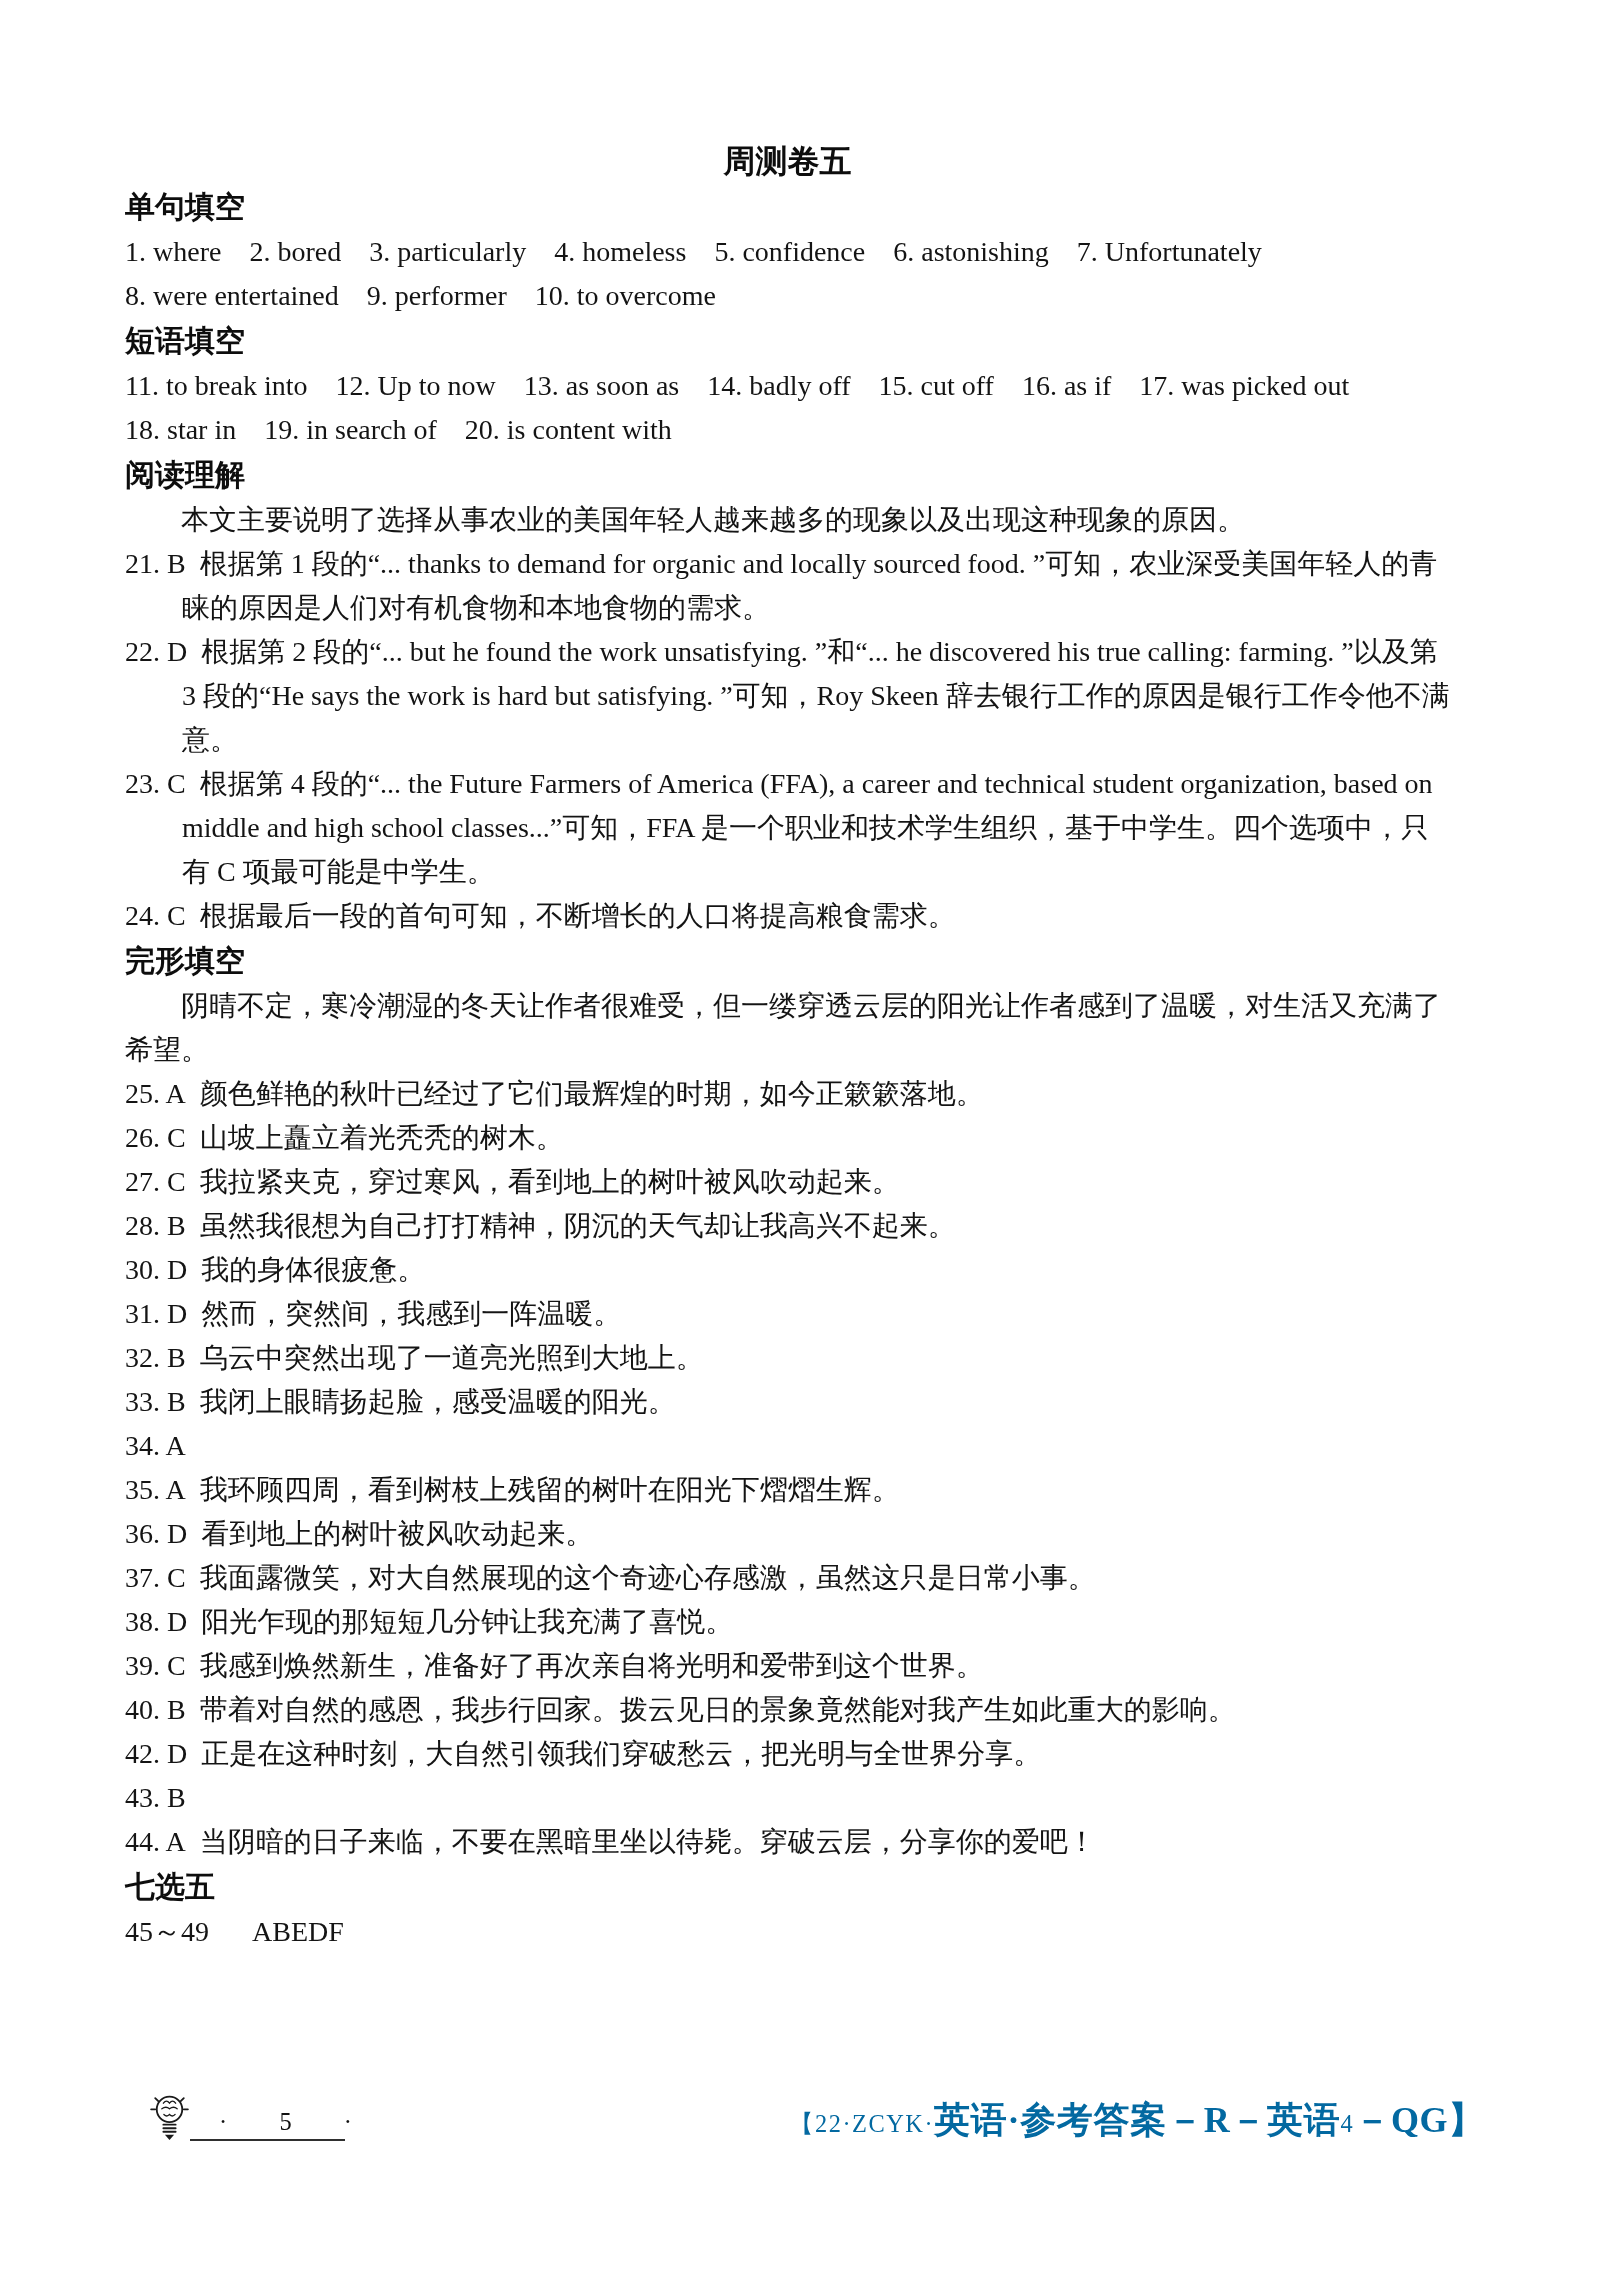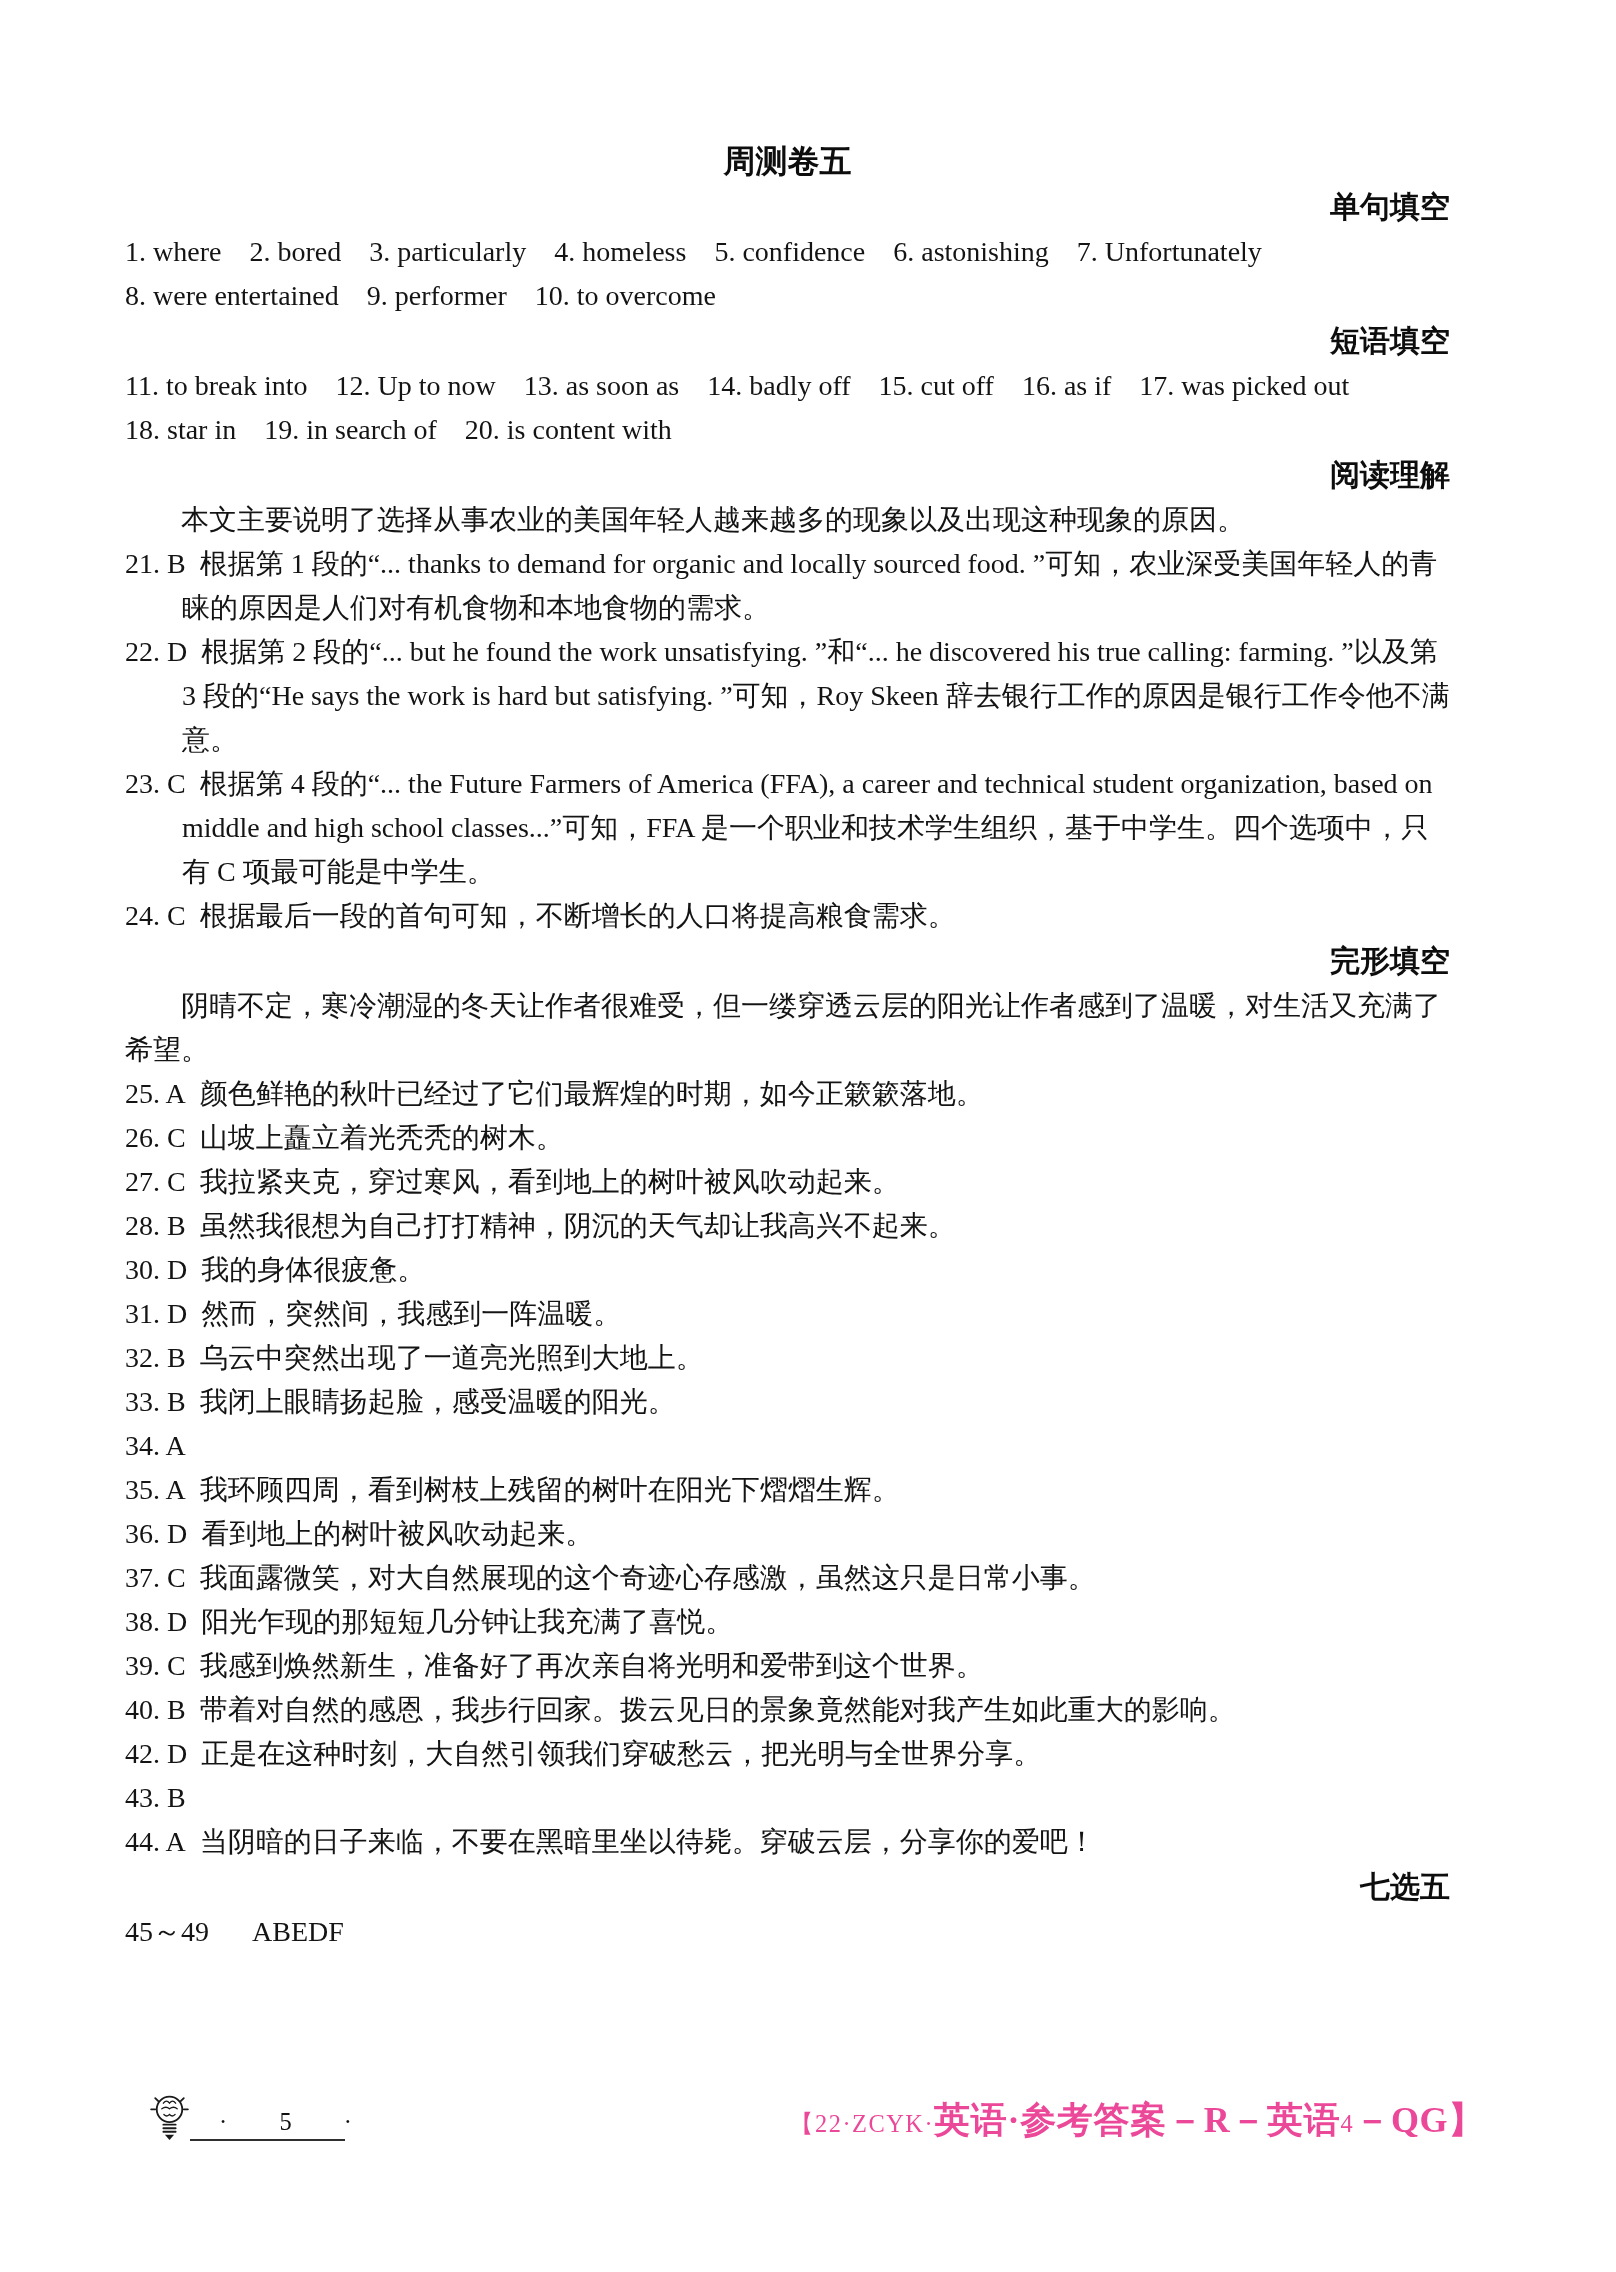--- a/index.html
+++ b/index.html
@@ -15,40 +15,40 @@
     position:absolute;left:125px;top:138px;width:1325px;
     font-size:28px;line-height:44px;
   }
   .doc-title{
     font-family:"Liberation Sans","DejaVu Sans",sans-serif;
     font-size:32px;font-weight:700;text-align:center;
     line-height:46px;margin:0;color:#0d0d0d;
   }
   .sec-heading{
     font-family:"Liberation Sans","DejaVu Sans",sans-serif;
-    font-size:30px;font-weight:700;text-align:right;
+    font-size:30px;font-weight:700;text-align:left;
     line-height:46px;margin:0;color:#0d0d0d;
   }
   p{margin:0;}
   .ans-line{line-height:44px;}
   .intro{text-indent:56px;}
   .item{padding-left:57px;text-indent:-57px;}
   .inum{margin-right:14px;white-space:nowrap;}
   .range{margin-right:43px;}
   
   .footer-left-icon{position:absolute;left:148px;top:2093px;width:43px;height:49px;}
   .pagenum-row{
     position:absolute;left:219px;top:2107px;width:133px;
     display:flex;justify-content:space-between;align-items:center;
     font-size:24.4px;line-height:30px;color:#111;
   }
   .footer-rule{position:absolute;left:190px;top:2139px;width:155px;height:2.2px;background:#2f2f2f;}
   .footer-right{
     position:absolute;right:132px;top:2096px;
-    display:flex;align-items:baseline;white-space:nowrap;color:#ec4899;
+    display:flex;align-items:baseline;white-space:nowrap;color:#0369a1;
   }
   .fs{font-family:"Liberation Serif","DejaVu Serif",serif;font-size:24.4px;letter-spacing:1.5px;}
   .fb{font-family:"Liberation Serif","DejaVu Serif",serif;font-weight:700;font-size:36px;letter-spacing:0.7px;}
 </style>
 </head>
 <body>
 
 <div class="page">
   <div class="content">
 

